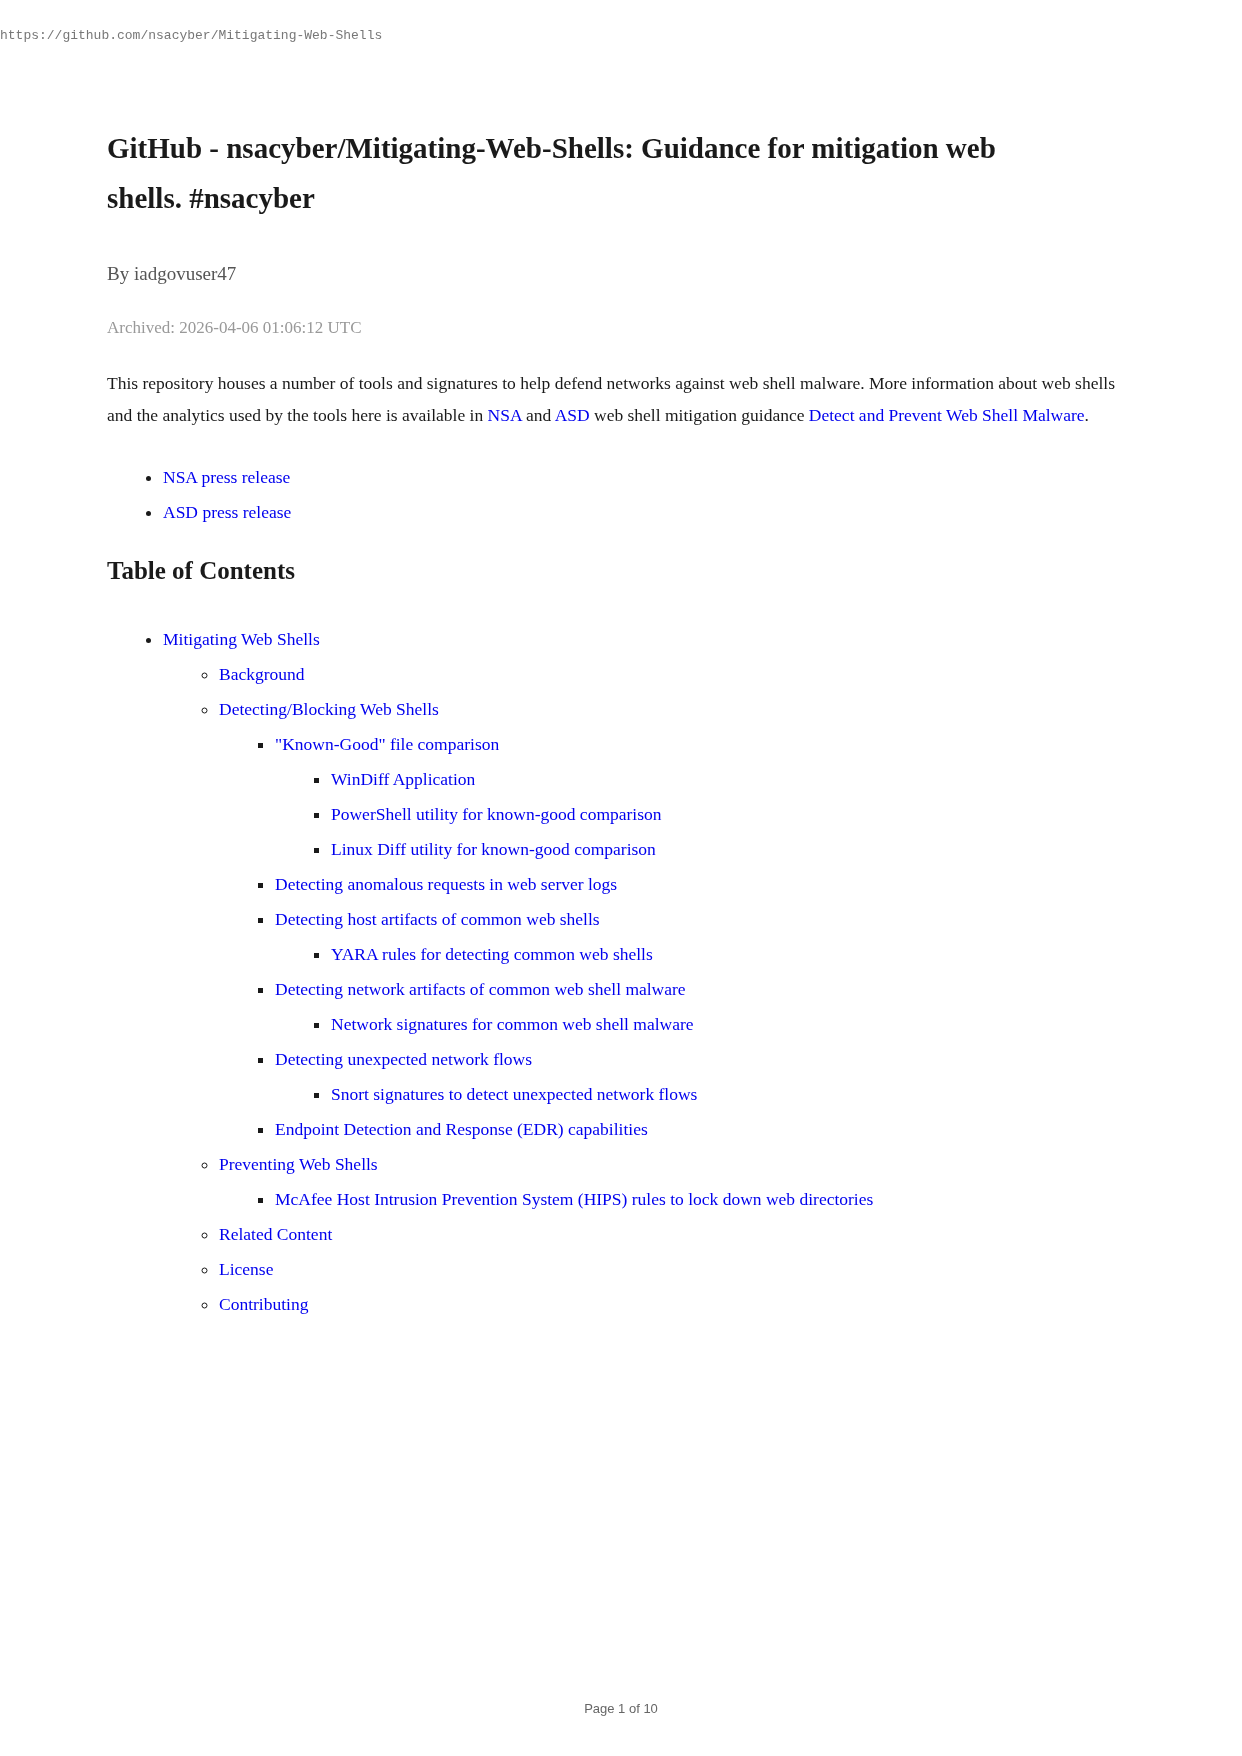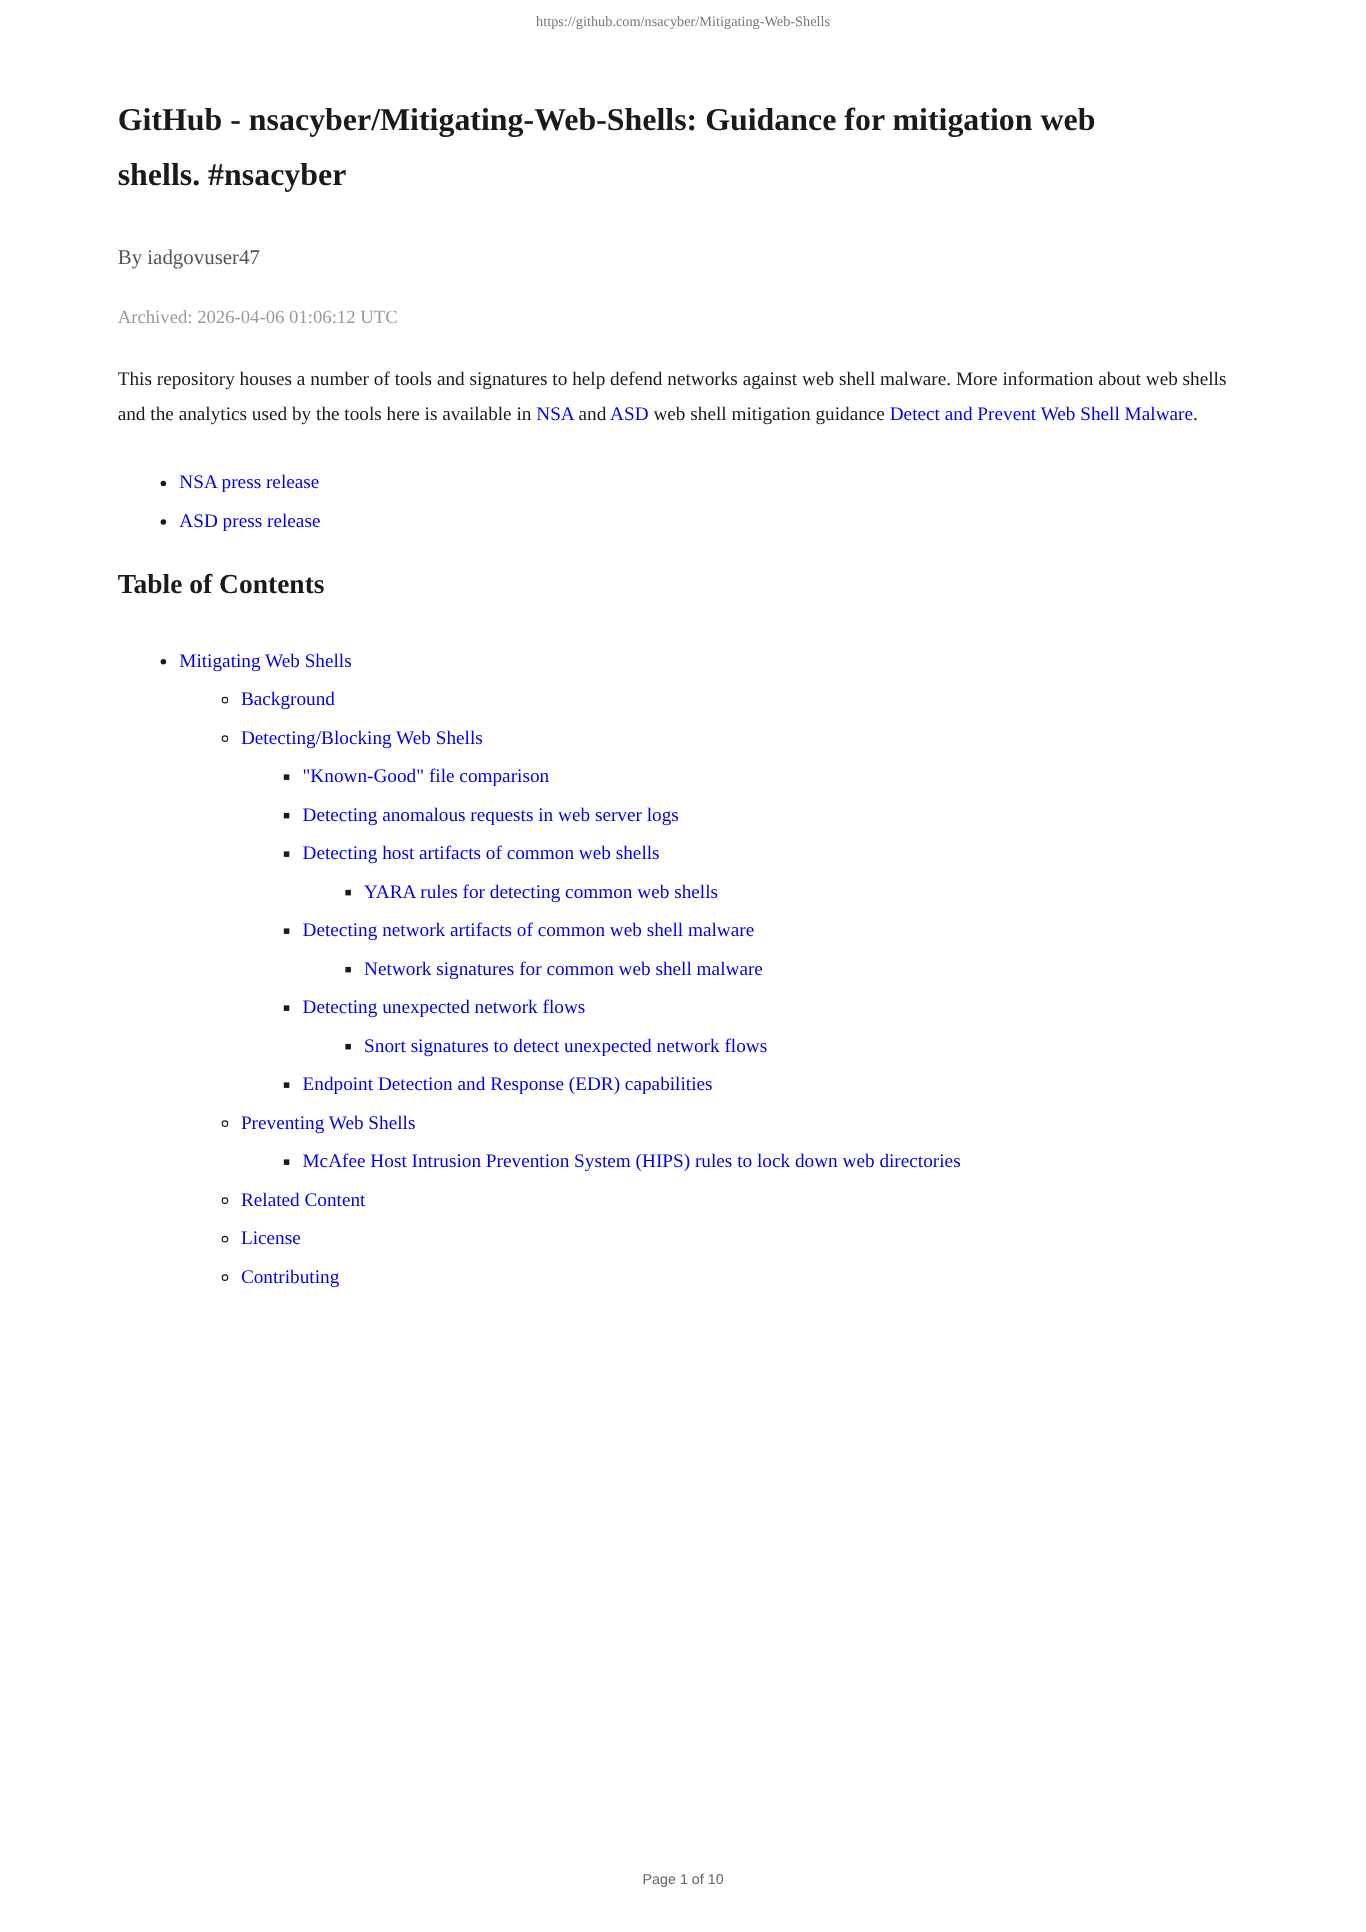--- a/index.html
+++ b/index.html
@@ -8,34 +8,34 @@
     width: 1242px;
     height: 1756px;
     background: #ffffff;
     position: relative;
     overflow: hidden;
     font-family: "Liberation Serif", serif;
     color: #1a1a1a;
   }
   .url-header {
     position: absolute;
-    top: 12px;
+    top: 28px;
     left: 0;
     width: 100%;
-    text-align: center;
-    font-family: Liberation Serif, serif;
+    text-align: left;
+    font-family: Liberation Mono, monospace;
     font-size: 13px;
     color: #777777;
   }
   .content {
     position: absolute;
     left: 107px;
-    top: 0;
+    top: 15px;
     width: 1030px;
-    padding-top: 84px;
+    padding-top: 108px;
   }
   h1.title {
     margin: 0;
     font-size: 29px;
     line-height: 50px;
     font-weight: 700;
     max-width: 955px;
     color: #1a1a1a;
   }
   .byline {
@@ -115,21 +115,25 @@
     <li><a>ASD press release</a></li>
   </ul>
 
   <h2 class="toc-heading">Table of Contents</h2>
 
   <div class="toc" id="toc-root">
       <ul>
         <li><a>Mitigating Web Shells</a><ul>
             <li><a>Background</a></li>
             <li><a>Detecting/Blocking Web Shells</a><ul>
-                <li><a>"Known-Good" file comparison</a></li>
+                <li><a>"Known-Good" file comparison</a><ul>
+                    <li><a>WinDiff Application</a></li>
+                    <li><a>PowerShell utility for known-good comparison</a></li>
+                    <li><a>Linux Diff utility for known-good comparison</a></li>
+                  </ul></li>
                 <li><a>Detecting anomalous requests in web server logs</a></li>
                 <li><a>Detecting host artifacts of common web shells</a><ul>
                     <li><a>YARA rules for detecting common web shells</a></li>
                   </ul></li>
                 <li><a>Detecting network artifacts of common web shell malware</a><ul>
                     <li><a>Network signatures for common web shell malware</a></li>
                   </ul></li>
                 <li><a>Detecting unexpected network flows</a><ul>
                     <li><a>Snort signatures to detect unexpected network flows</a></li>
                   </ul></li>

